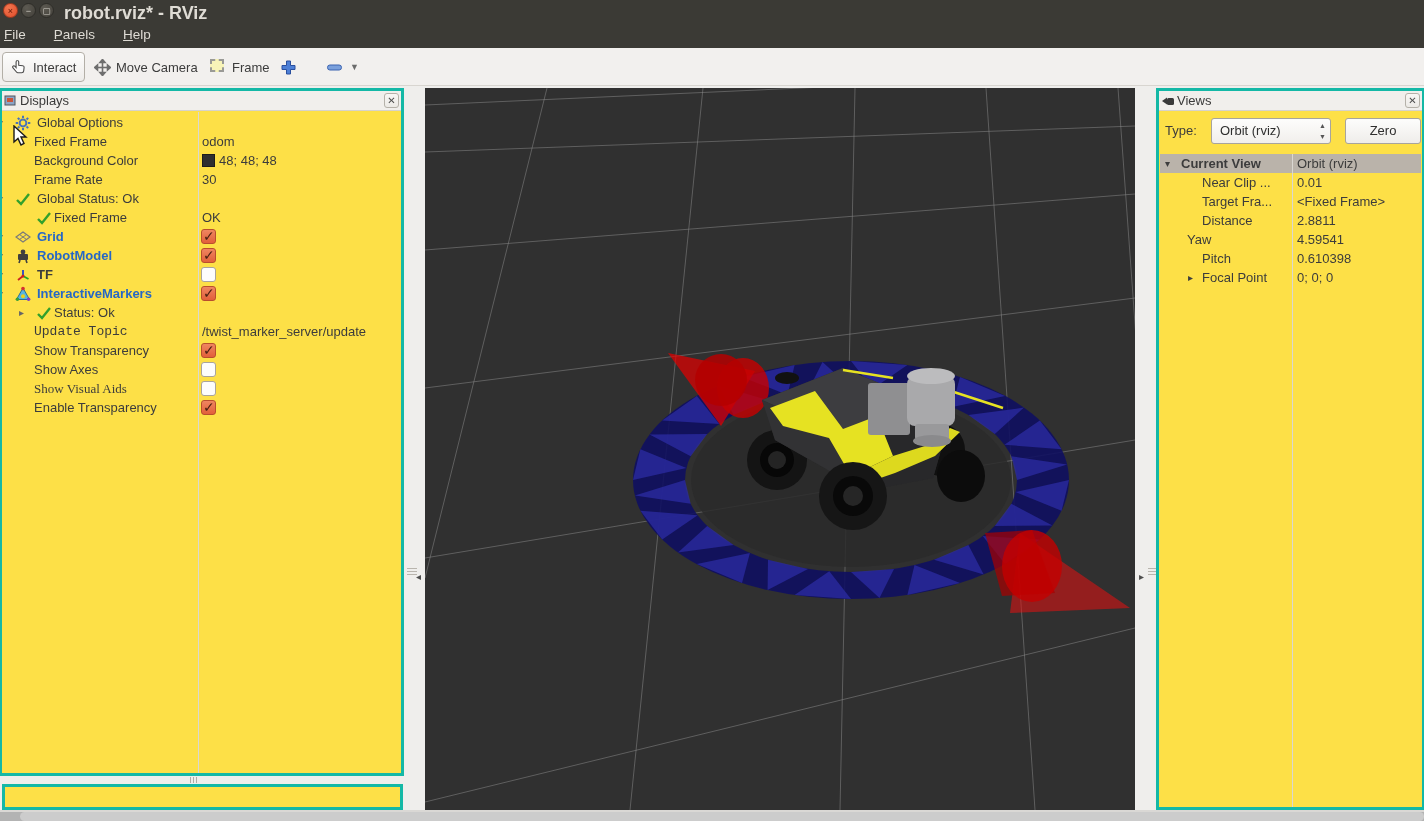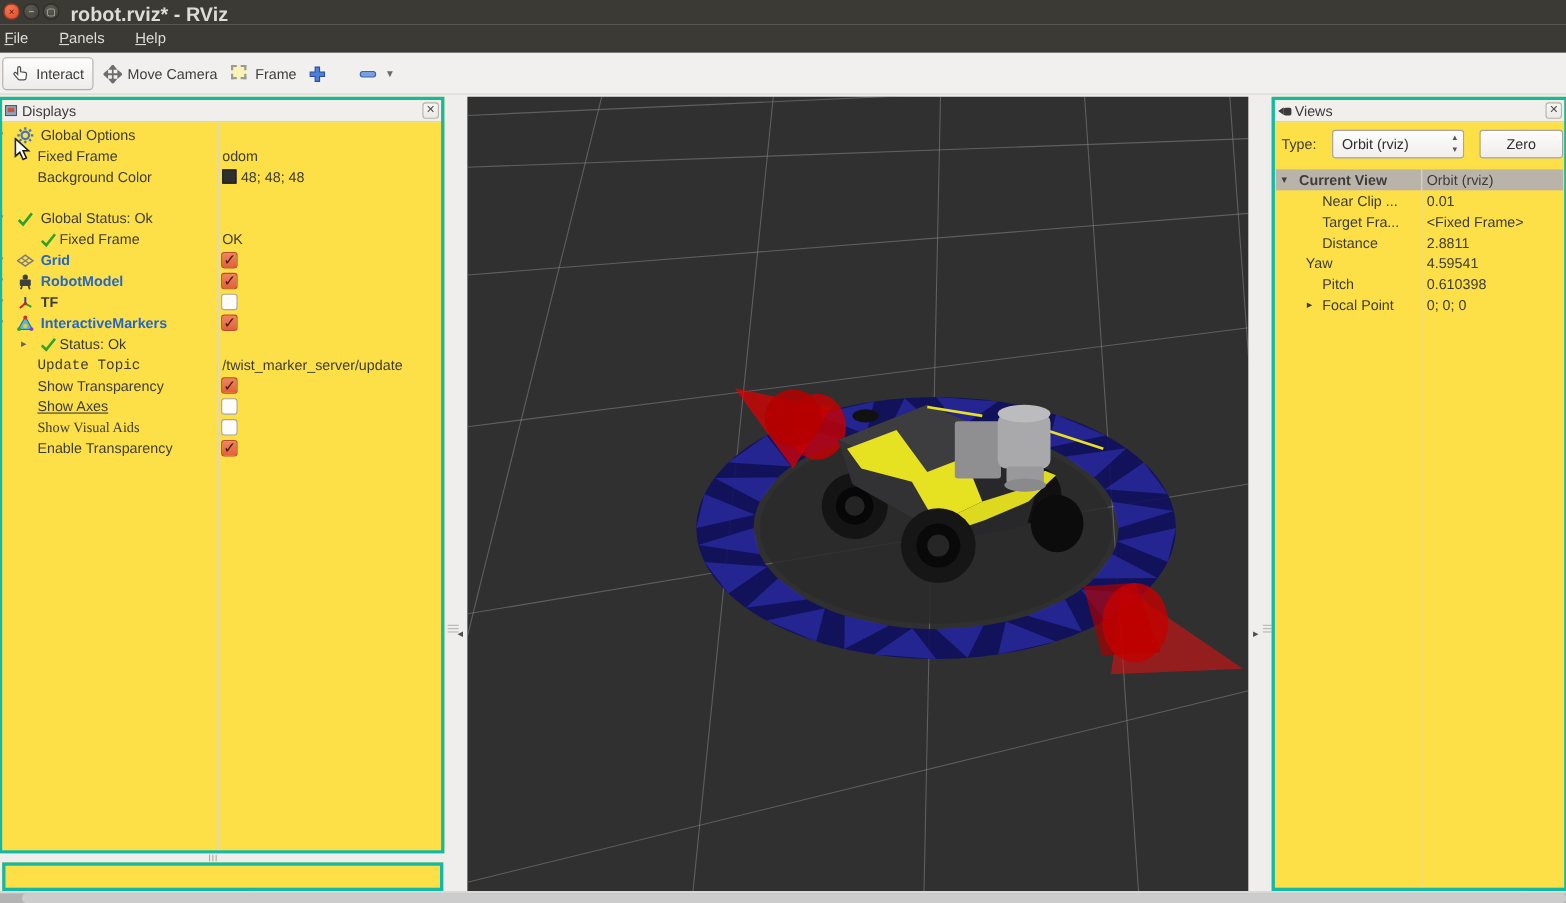--- a/index.html
+++ b/index.html
@@ -158,20 +158,24 @@
         <span class="lbl" style="left: 35px;">Global Options</span>
       </div>
       <div class="trow" style="top: 20px;">
         <span class="lbl" style="left: 32px;">Fixed Frame</span>
         <span class="val" style="left: 200px;">odom</span>
       </div>
       <div class="trow" style="top: 39px;">
         <span class="lbl" style="left: 32px;">Background Color</span>
         <span class="val" style="left: 200px;"><span class="swatch" style="background: rgb(47, 47, 47);"></span>48; 48; 48</span>
       </div>
+      <div class="trow" style="top: 58px;">
+        <span class="lbl" style="left: 32px;">Frame Rate</span>
+        <span class="val" style="left: 200px;">30</span>
+      </div>
       <div class="trow" style="top: 77px;">
         <span class="expander" style="left: -4px;">▾</span>
         <svg width="16" height="16" style="position: absolute; left: 13px; top: 2px;">
           <polyline points="2,9 6,13 14,3" fill="none" stroke="#33a02c" stroke-width="2.4"></polyline>
         </svg>
         <span class="lbl" style="left: 35px;">Global Status: Ok</span>
       </div>
       <div class="trow" style="top: 96px;">
         <svg width="16" height="16" style="position: absolute; left: 34px; top: 2px;">
           <polyline points="2,9 6,13 14,3" fill="none" stroke="#33a02c" stroke-width="2.4"></polyline>
@@ -232,21 +236,21 @@
       </div>
       <div class="trow" style="top: 210px;">
         <span class="lbl" style="left: 32px; font-family: Liberation Mono, monospace;">Update Topic</span>
         <span class="val" style="left: 200px;">/twist_marker_server/update</span>
       </div>
       <div class="trow" style="top: 229px;">
         <span class="lbl" style="left: 32px;">Show Transparency</span>
         <span class="cb checked" style="left: 199px;"></span>
       </div>
       <div class="trow" style="top: 248px;">
-        <span class="lbl" style="left: 32px; text-decoration: underline;">Show Axes</span>
+        <span class="lbl" style="left: 32px;">Show Axes</span>
         <span class="cb" style="left: 199px;"></span>
       </div>
       <div class="trow" style="top: 267px; font-family: Liberation Serif, serif;">
         <span class="lbl" style="left: 32px;">Show Visual Aids</span>
         <span class="cb" style="left: 199px;"></span>
       </div>
       <div class="trow" style="top: 286px;">
         <span class="lbl" style="left: 32px;">Enable Transparency</span>
         <span class="cb checked" style="left: 199px;"></span>
       </div>

